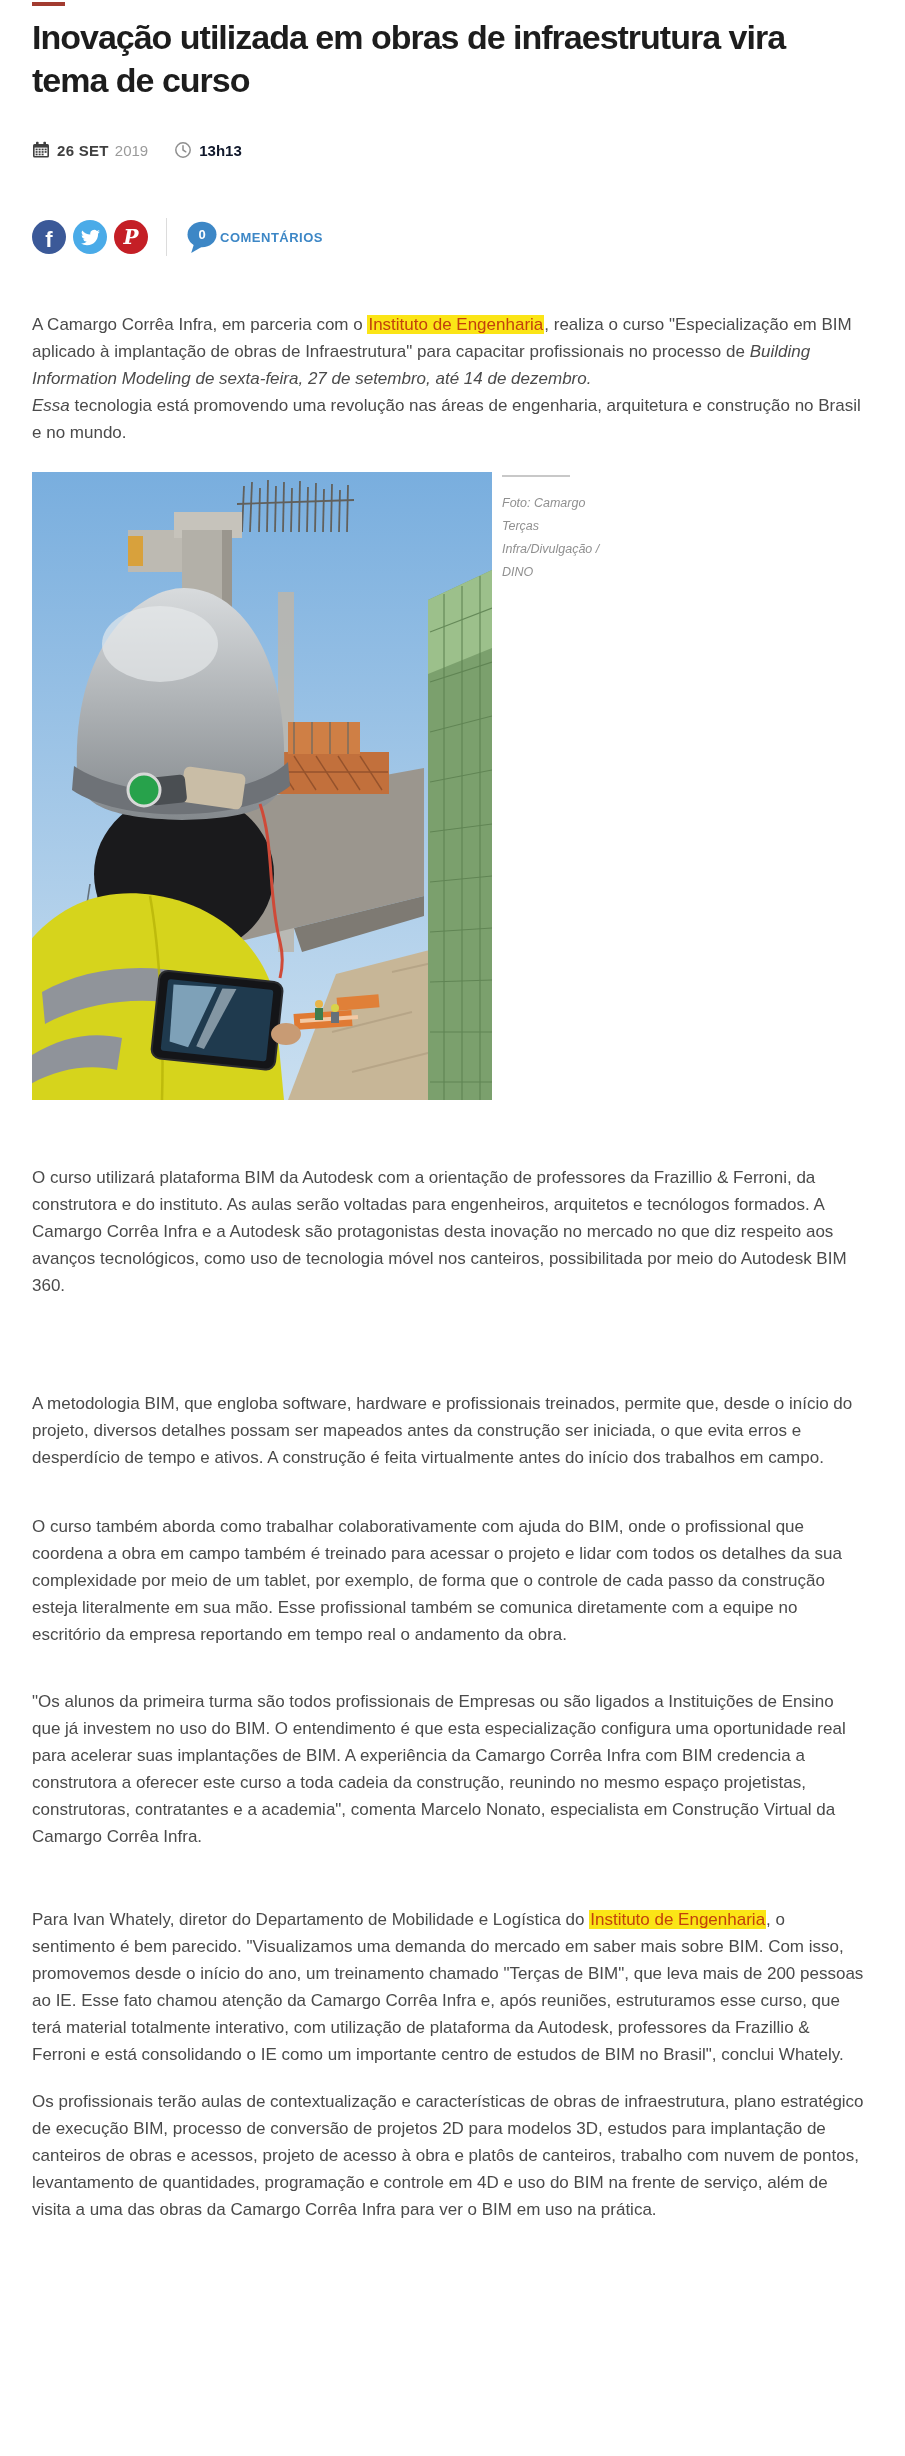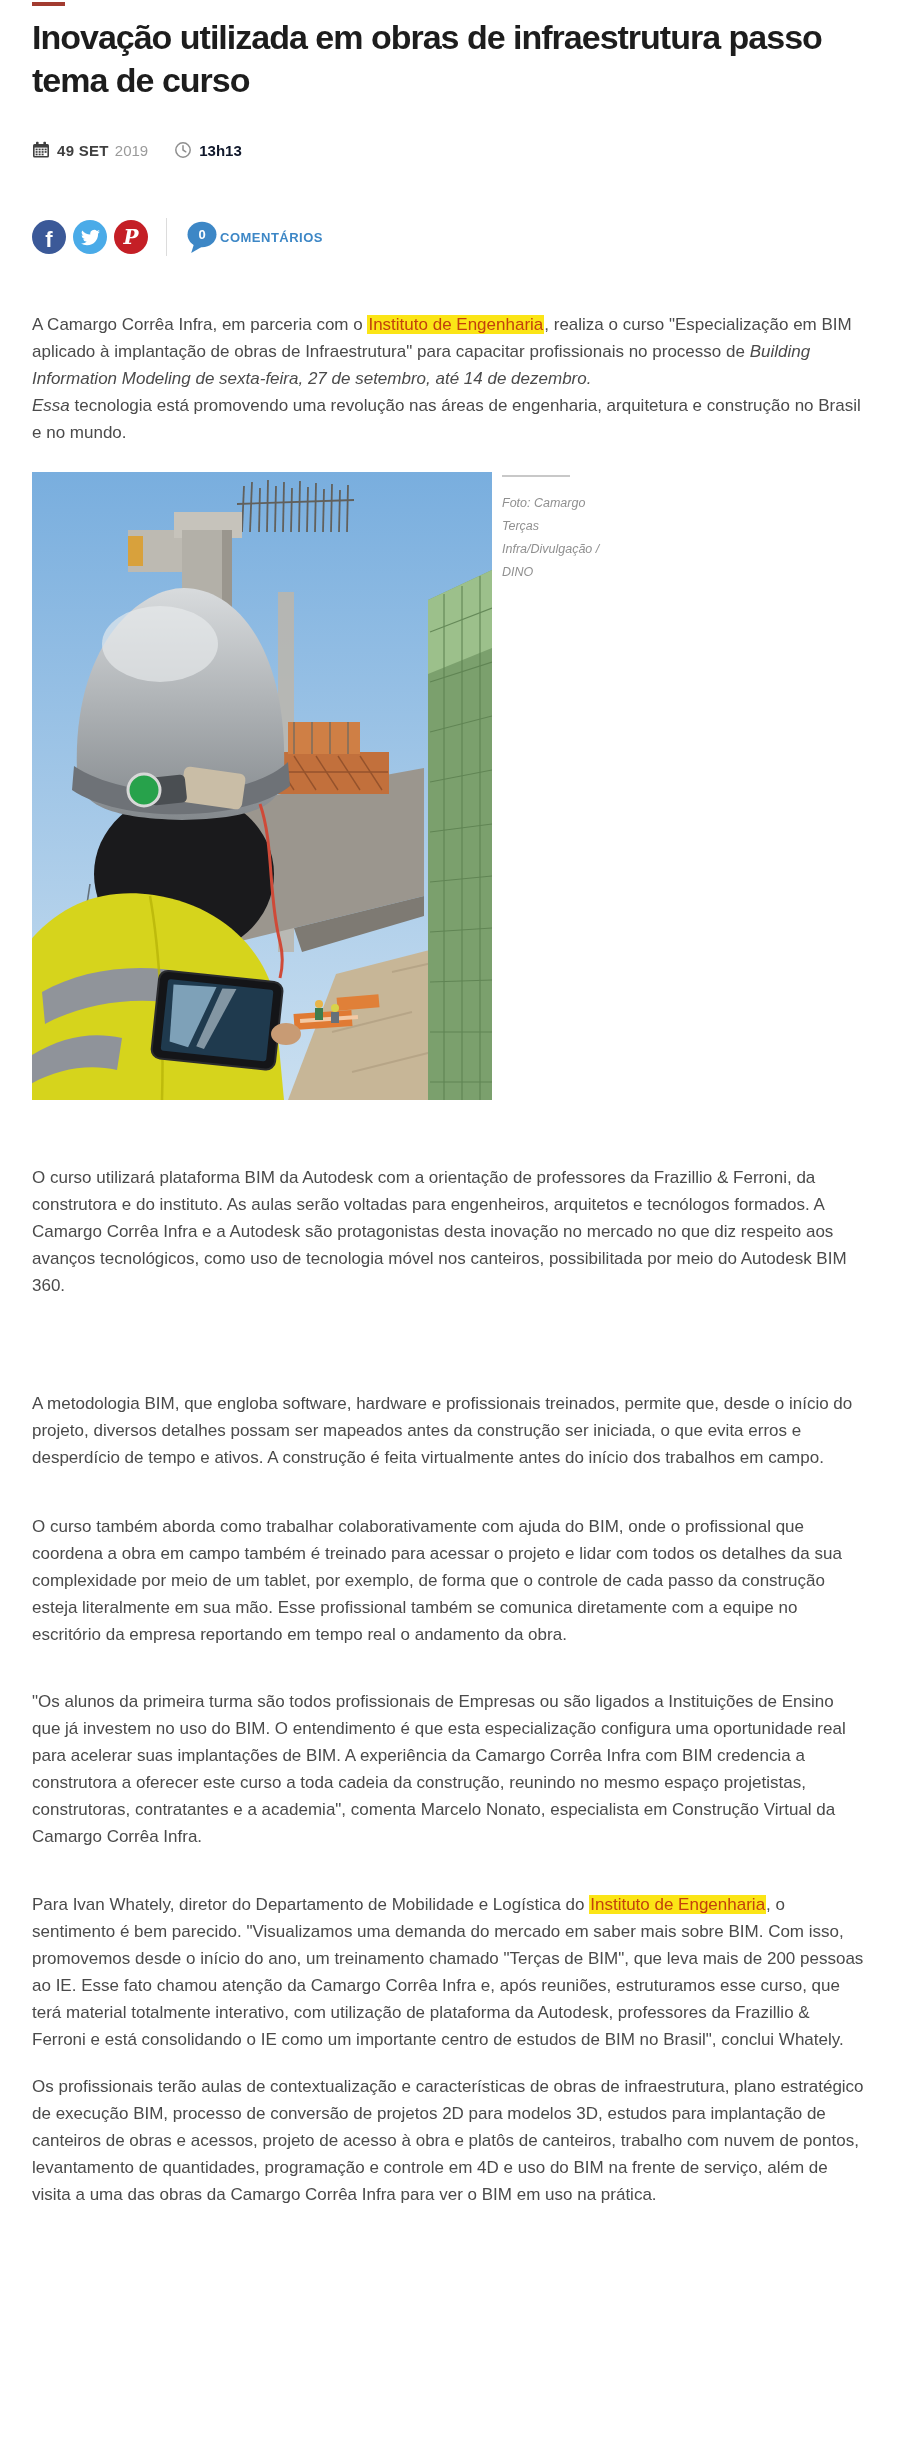--- a/index.html
+++ b/index.html
@@ -113,32 +113,32 @@
     font-style: italic;
     font-size: 12.5px;
     line-height: 23px;
     color: var(--credit-text, #909090);
   }
 
   .para.p2 { margin-top: 64px; }
   .para.p3 { margin-top: 91px; }
   .para.p4 { margin-top: 42px; }
   .para.p5 { margin-top: 40px; }
-  .para.p6 { margin-top: 41px; }
+  .para.p6 { margin-top: 56px; }
   .para.p7 { margin-top: 20px; }
   .website-line { margin-top: 115px; font-size: 17px; line-height: 27px; color: var(--body-text, #4a4a4a); }
 </style>
 </head>
 <body>
 
 <div class="page">
 
   <div class="top-dash"></div>
 
-  <h1 class="title">Inovação utilizada em obras de infraestrutura passo tema de curso</h1>
+  <h1 class="title">Inovação utilizada em obras de infraestrutura vira tema de curso</h1>
 
   <div class="meta-row">
     <span class="icon">
       <svg width="18" height="18" viewBox="0 0 18 18">
         <rect x="1" y="3" width="16" height="13.5" rx="1.5" fill="#3f3f3f"></rect>
         <rect x="4" y="0.8" width="2.6" height="4" rx="0.8" fill="#3f3f3f"></rect>
         <rect x="11.4" y="0.8" width="2.6" height="4" rx="0.8" fill="#3f3f3f"></rect>
         <rect x="2.6" y="6.6" width="12.8" height="8.4" fill="#ffffff"></rect>
         <g fill="#3f3f3f">
           <rect x="3.6" y="7.6" width="2" height="1.7"></rect>
@@ -148,21 +148,21 @@
           <rect x="3.6" y="10.1" width="2" height="1.7"></rect>
             <rect x="6.6" y="10.1" width="2" height="1.7"></rect>
             <rect x="9.6" y="10.1" width="2" height="1.7"></rect>
             <rect x="12.6" y="10.1" width="2" height="1.7"></rect>
           <rect x="3.6" y="12.6" width="2" height="1.7"></rect>
             <rect x="6.6" y="12.6" width="2" height="1.7"></rect>
             <rect x="9.6" y="12.6" width="2" height="1.7"></rect>
         </g>
       </svg>
     </span>
-    <span class="date-day">49 SET</span>
+    <span class="date-day">26 SET</span>
     <span class="date-year">2019</span>
     <span class="meta-gap"></span>
     <span class="icon">
       <svg width="18" height="18" viewBox="0 0 18 18">
         <circle cx="9" cy="9" r="7.2" fill="none" stroke="#8f8f8f" stroke-width="1.5"></circle>
         <path d="M9 4.8 V9 L11.8 10.8" fill="none" stroke="#8f8f8f" stroke-width="1.5" stroke-linecap="round"></path>
       </svg>
     </span>
     <span class="time-label">13h13</span>
   </div>

